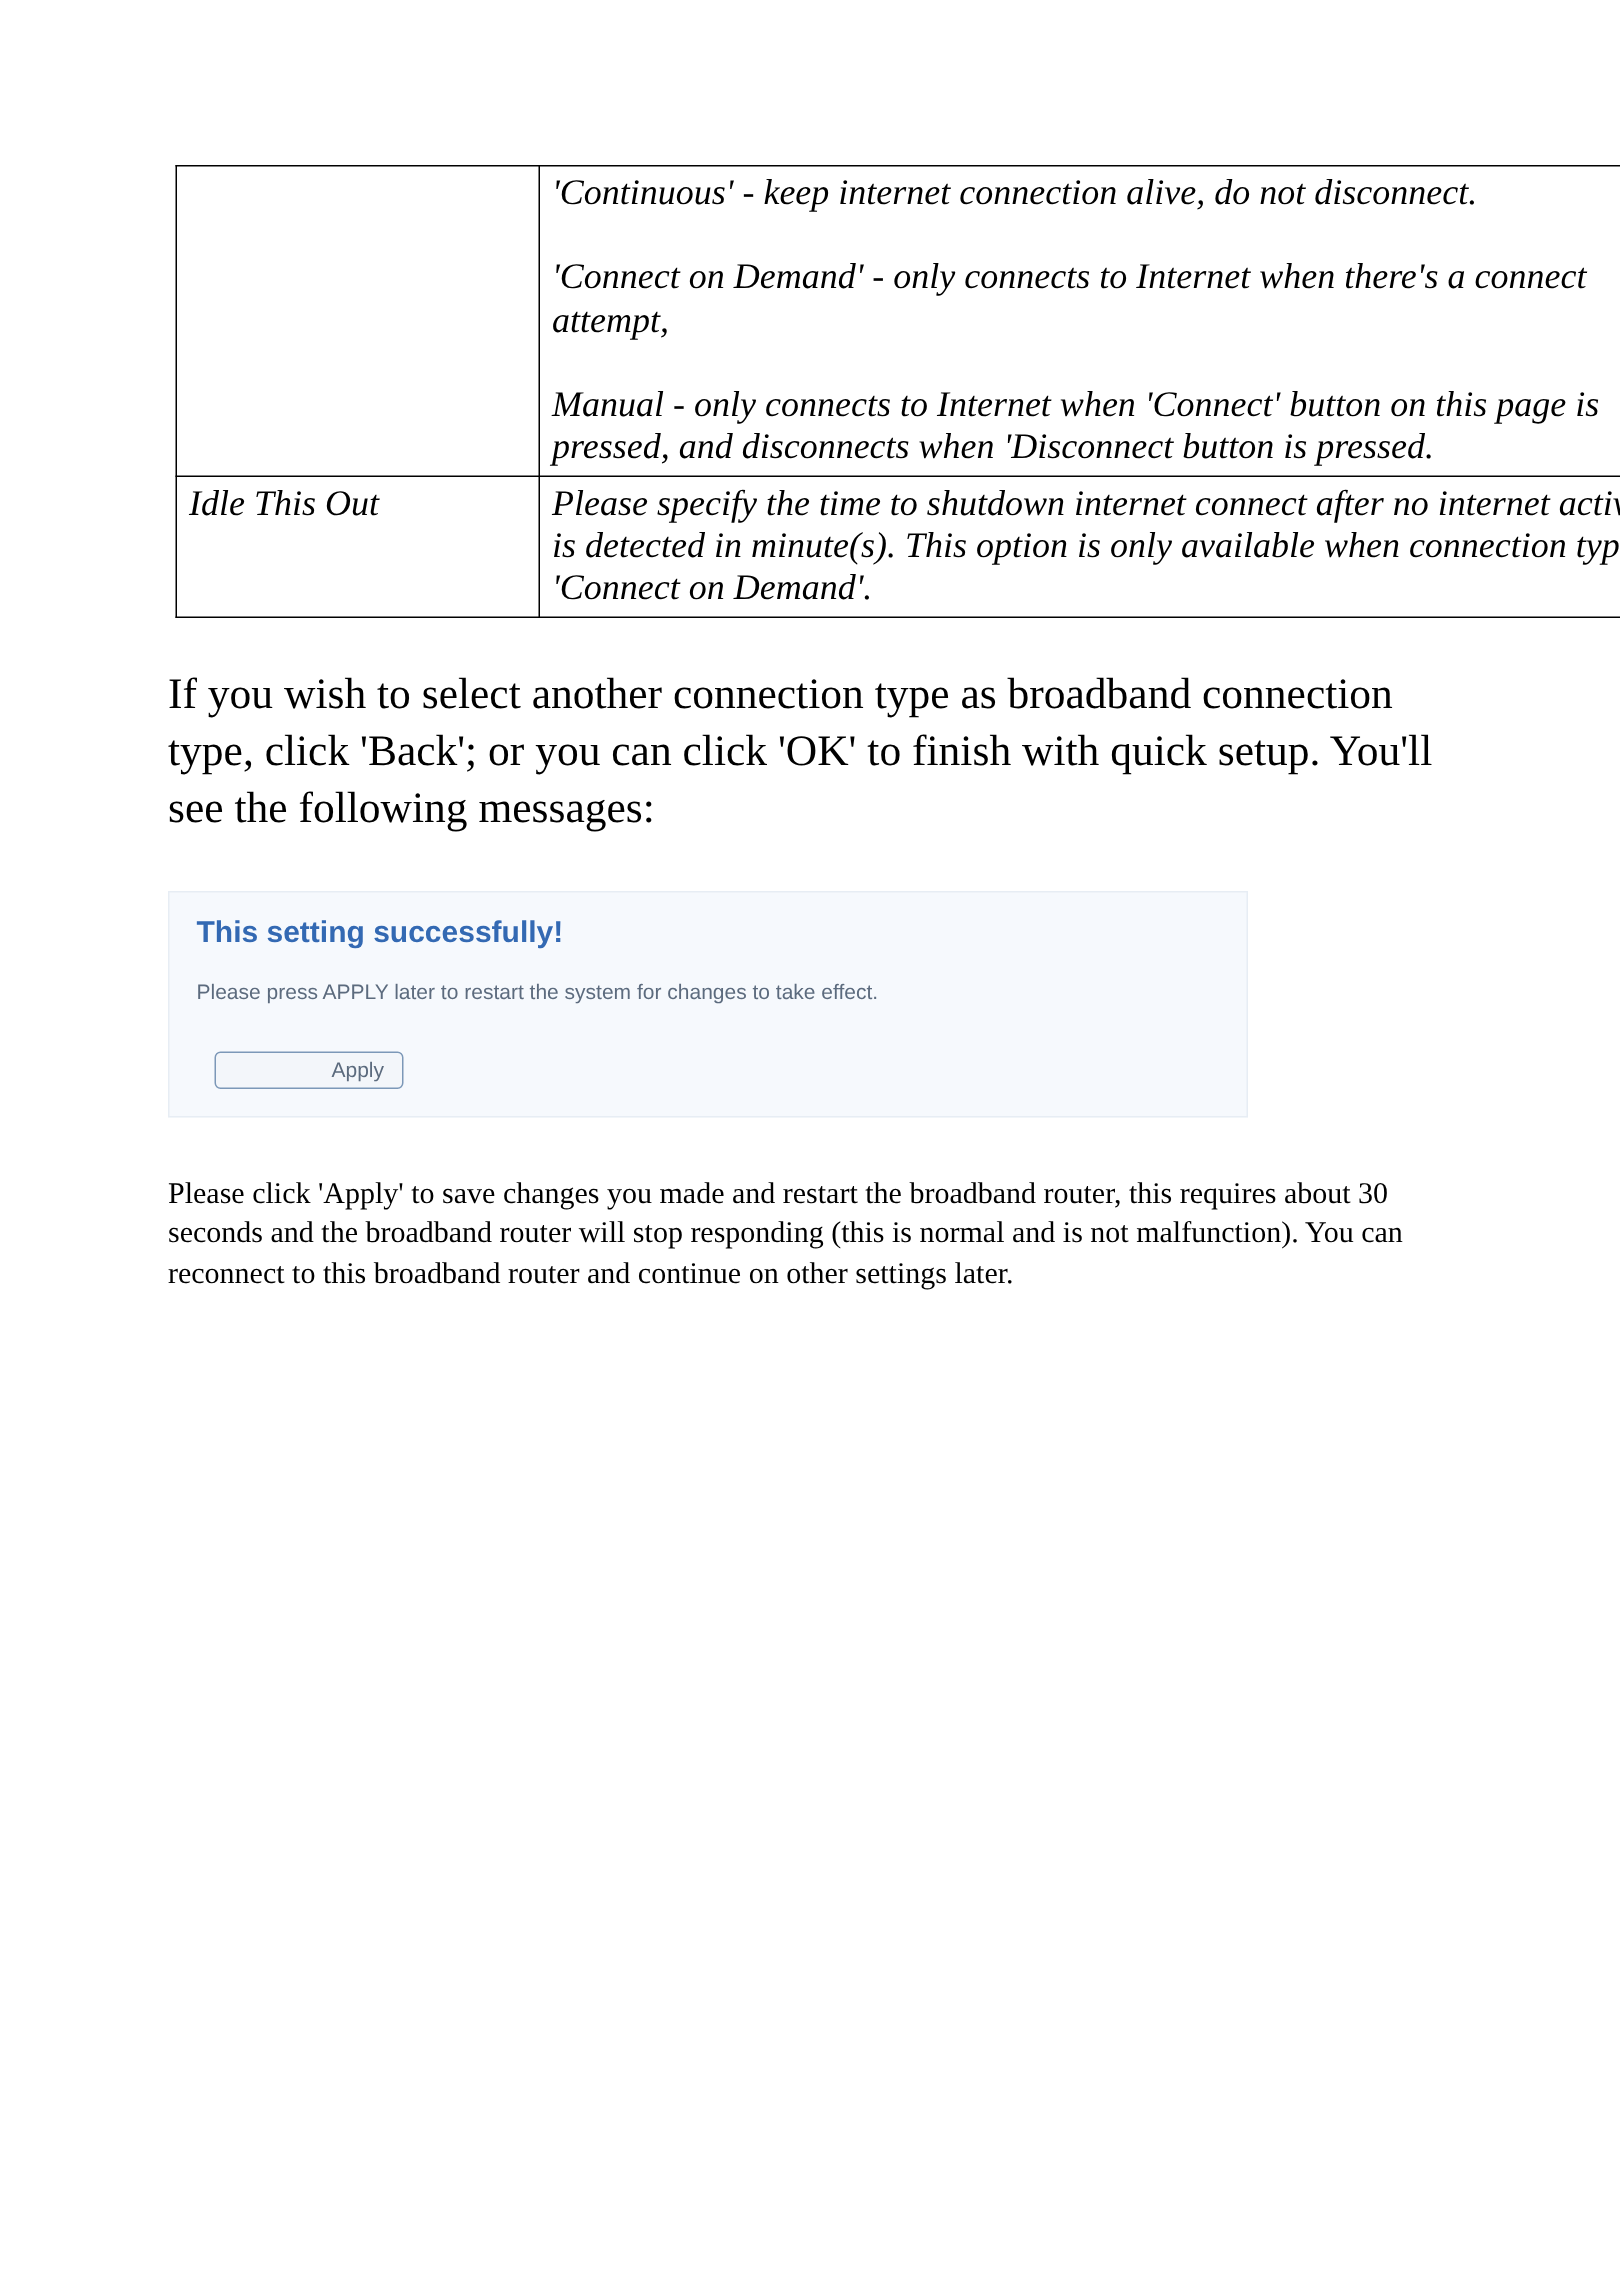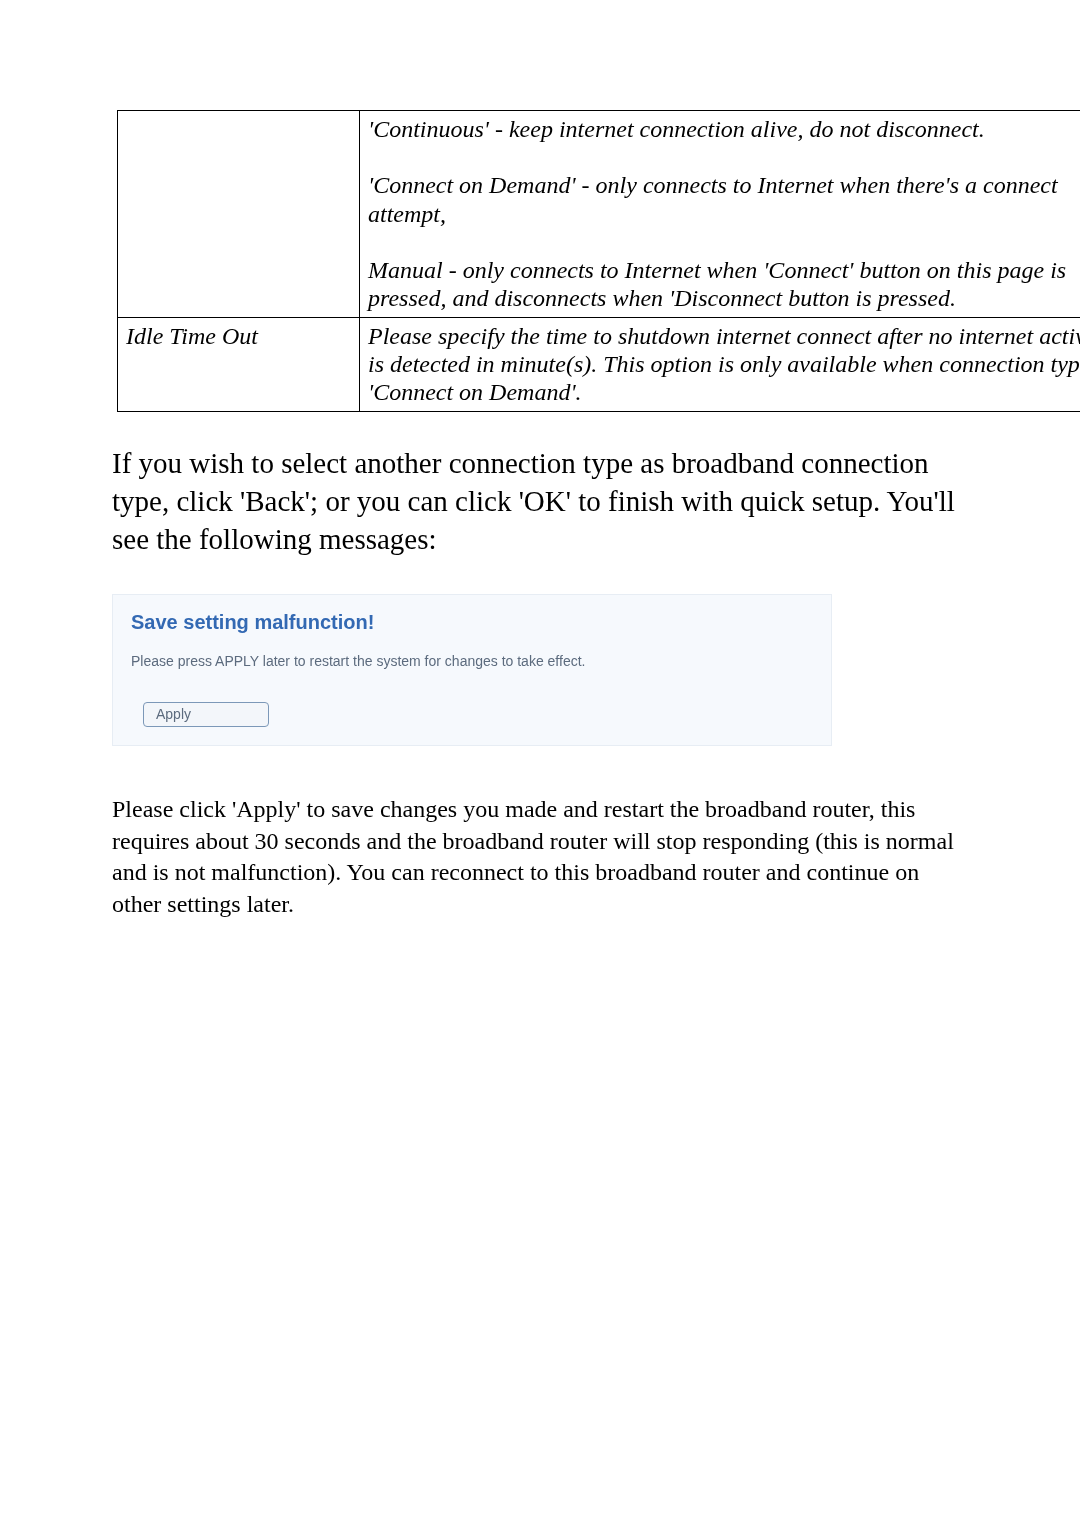--- a/index.html
+++ b/index.html
@@ -64,52 +64,52 @@
     display: inline-block;
     margin-left: 30px;
     min-width: 100px;
     padding: 3px 12px;
     font-family: Arial, Helvetica, sans-serif;
     font-size: 14px;
     color: #5c6b7e;
     background: #f3f6fa;
     border: 1px solid #7c98b8;
     border-radius: 4px;
-    text-align: left;
+    text-align: right;
   }
 
   p.body2 {
-    margin: 48px 0 0 0;
-    font-size: 24px;
+    margin: 38px 0 0 0;
+    font-size: 20px;
     line-height: 1.32;
   }
 </style>
 </head>
 <body>
 
 <table class="def">
   <tbody>
       <tr>
     <td></td>
     <td>
       <div>'Continuous' - keep internet connection alive, do not disconnect.</div>
       <div class="para-spacer"></div>
       <div>'Connect on Demand' - only connects to Internet when there's a connect attempt,</div>
       <div class="para-spacer"></div>
       <div>Manual - only connects to Internet when 'Connect' button on this page is pressed, and disconnects when 'Disconnect button is pressed.</div>
     </td>
   </tr>
   <tr>
-    <td>Idle Time Out</td>
+    <td>Idle This Out</td>
     <td>Please specify the time to shutdown internet connect after no internet activity is detected in minute(s). This option is only available when connection type is 'Connect on Demand'.</td>
   </tr>
 </tbody>
   </table>
 
 <p class="body">If you wish to select another connection type as broadband connection type, click 'Back'; or you can click 'OK' to finish with quick setup. You'll see the following messages:</p>
 
 <div class="panel">
-  <h2>Save setting malfunction!</h2>
+  <h2>This setting successfully!</h2>
   <div class="msg">Please press APPLY later to restart the system for changes to take effect.</div>
   <span class="btn">Apply</span>
 </div>
 
 <p class="body2">Please click 'Apply' to save changes you made and restart the broadband router, this requires about 30 seconds and the broadband router will stop responding (this is normal and is not malfunction). You can reconnect to this broadband router and continue on other settings later.</p>
 
 </body></html>

